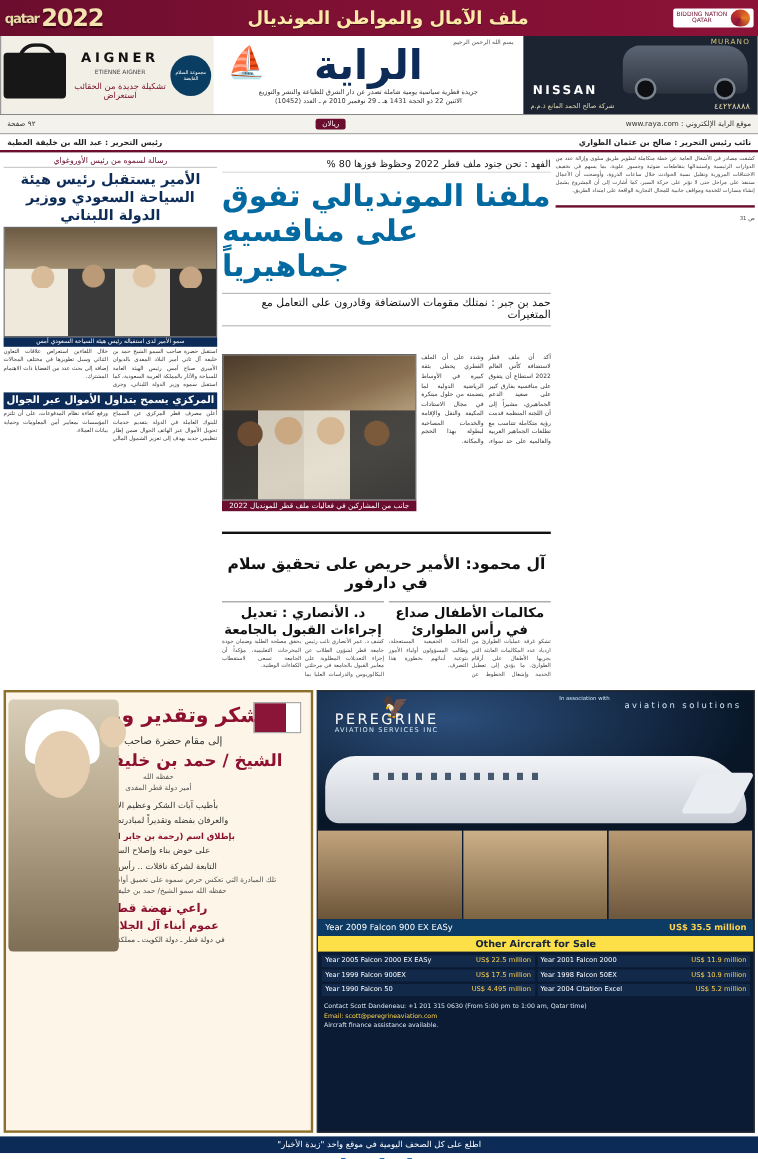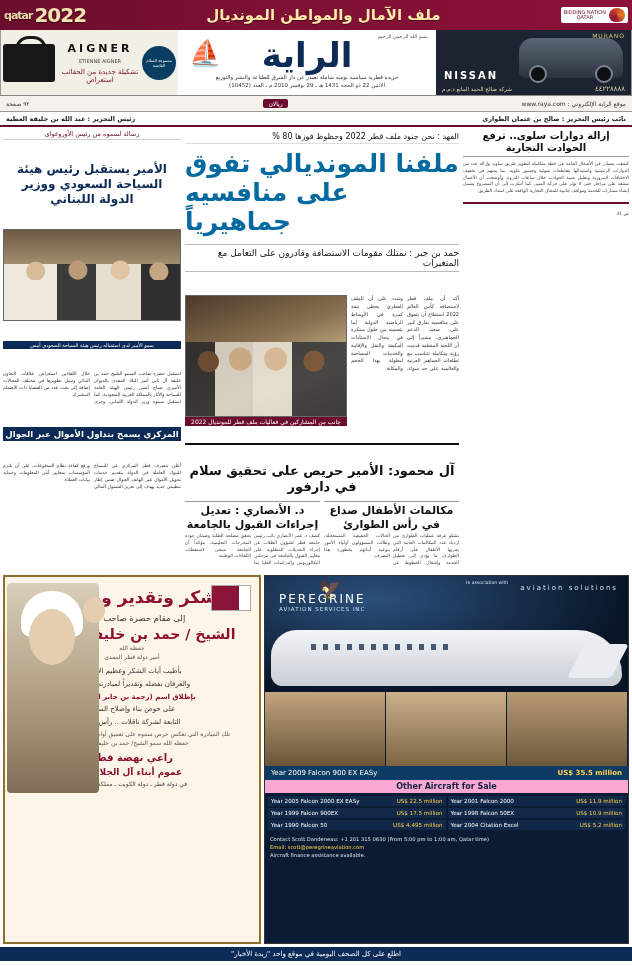--- a/index.html
+++ b/index.html
@@ -177,21 +177,21 @@
   .sub-headline-box { border-top:2px solid #111; padding-top:18px; margin-top:14px; }
   .sub-headline {
     font-size: 13px; font-weight:bold; color:#111; text-align:center; line-height:1.2;
   }
   .two-col-bottom { display:flex; gap:4px; margin-top:4px; }
   .mini-col { flex:1; border-top:1px solid #999; padding-top:2px; }
   .mini-head { font-size:11px; font-weight:bold; color:#111; text-align:center; line-height:1.2; }
   .mini-text { font-size:4.6px; color:#444; line-height:1.5; text-align:justify; margin-top:2px; column-count:2; column-gap:3px;}
 
   
-  .col-left { width: 178px; display:flex; flex-direction:column; gap:20px; }
+  .col-left { width: 178px; display:flex; flex-direction:column; gap:0; }
   .box-head {
     font-size: 6.5px; color:#6b0d2e; text-align:center; border-bottom:1px solid #ccc; padding-bottom:1px;
   }
   .box-title {
     font-size: 12px; font-weight:bold; color:#0d2b57; text-align:center; line-height:1.25; padding:2px 0;
   }
   .box-photo {
     width:100%; height:92px; border:1px solid #666;
     background: linear-gradient(180deg,#6d5a43,#b9a585 55%,#3c3026);
     position:relative;
@@ -287,21 +287,21 @@
   .ad-air .interior div { flex:1; border-right:1px solid #0b1b33; }
   .ad-air .i1 { background: linear-gradient(180deg,#b89a72,#6d573d); }
   .ad-air .i2 { background: linear-gradient(180deg,#cbb089,#7d6544); }
   .ad-air .i3 { background: linear-gradient(180deg,#c2a57e,#6b5438); }
   .ad-air .pricebar {
     background:#0d3b63; color:#fff; font-size:7px; padding:3px 6px;
     display:flex; justify-content:space-between; align-items:center; direction:ltr;
   }
   .ad-air .pricebar .val { color:#ffd34d; font-weight:bold; }
   .ad-air .otherhead {
-    background:#f9a8d4; color:#14233a; font-size:8px; font-weight:bold; text-align:center; padding:2px; direction:ltr;
+    background:#fde047; color:#14233a; font-size:8px; font-weight:bold; text-align:center; padding:2px; direction:ltr;
   }
   .ad-air .grid {
     display:grid; grid-template-columns:1fr 1fr; gap:2px; padding:3px; direction:ltr;
   }
   .ad-air .grid .cell {
     background:#12294a; border:1px solid #2a4straight; font-size:5.6px; padding:2px 3px;
     display:flex; justify-content:space-between;
   }
   .ad-air .grid .cell .p { color:#ffd34d; }
   .ad-air .contact { font-size:5.2px; padding:3px 5px; line-height:1.5; direction:ltr; color:#dbe7f2;}
@@ -370,21 +370,20 @@
     <span>٩٢ صفحة</span>
   </div>
   <div class="byline-strip">
     <span>نائب رئيس التحرير : صالح بن عثمان الطواري</span>
     <span>رئيس التحرير : عبد الله بن خليفة العطية</span>
   </div>
 
   <div class="main">
 
     <div class="col-right">
-      <div class="side-head">إزالة دوارات سلوى.. ترفع الحوادث التجارية</div>
       <div class="side-text">كشفت مصادر في الأشغال العامة عن خطة متكاملة لتطوير طريق سلوى وإزالة عدد من الدوارات الرئيسية واستبدالها بتقاطعات ضوئية وجسور علوية، بما يسهم في تخفيف الاختناقات المرورية وتقليل نسبة الحوادث خلال ساعات الذروة، وأوضحت أن الأعمال ستنفذ على مراحل حتى لا تؤثر على حركة السير، كما أشارت إلى أن المشروع يشمل إنشاء مسارات للخدمة ومواقف جانبية للمحال التجارية الواقعة على امتداد الطريق.</div>
       <div class="side-sep"></div>
       <div class="side-text">ص 31</div>
     </div>
 
     <div class="col-center">
       <div class="headline-kicker">الفهد : نحن جنود ملف قطر 2022 وحظوظ فوزها 80 %</div>
       <div class="headline-main">ملفنا المونديالي تفوق على منافسيه جماهيرياً</div>
       <div class="headline-sub">حمد بن جبر : نمتلك مقومات الاستضافة وقادرون على التعامل مع المتغيرات</div>
 

